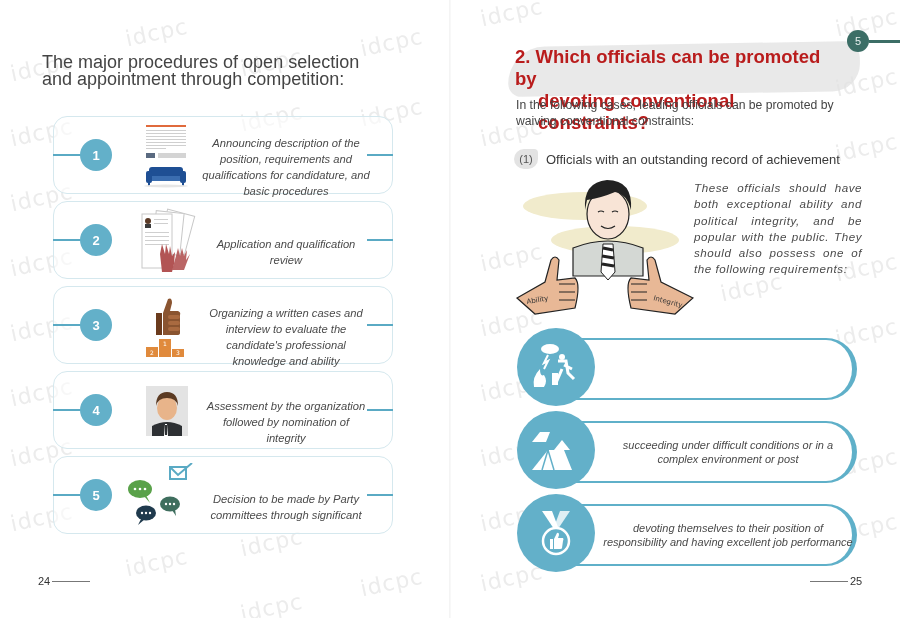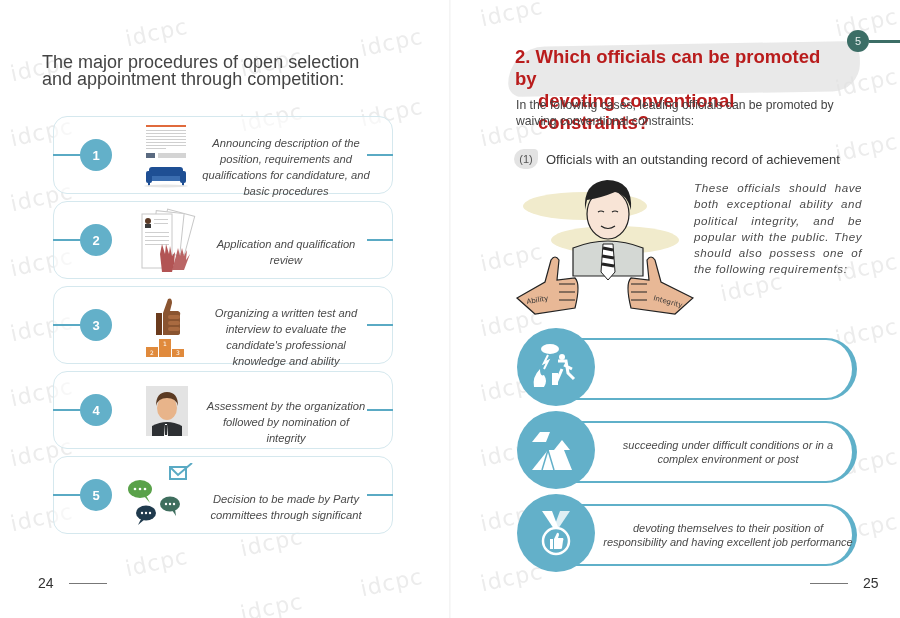--- a/index.html
+++ b/index.html
@@ -15,21 +15,21 @@
 
   .intro { position: absolute; left: 42px; top: 54px; width: 320px; font-size: 18px; line-height: 17px; color: #444; z-index: 2; }
 
   .step { position: absolute; left: 53px; width: 340px; height: 78px; border: 1.5px solid #d5e8ee; border-radius: 14px; background: rgba(255,255,255,0.6); z-index: 2; }
   .step .lead-line { position: absolute; left: -1px; top: 37px; width: 28px; height: 2px; background: #5aaac4; }
   .step .tail-line { position: absolute; right: -1px; top: 37px; width: 26px; height: 2px; background: #5aaac4; }
   .step .num { position: absolute; left: 26px; top: 22px; width: 32px; height: 32px; border-radius: 50%; background: #63b0c9; color: #fff; font-weight: bold; font-size: 13px; display: flex; align-items: center; justify-content: center; }
   .step .icon { position: absolute; left: 78px; top: 6px; width: 66px; height: 66px; }
   .step .text { position: absolute; left: 148px; top: 12px; width: 168px; height: 76px; display: flex; align-items: center; justify-content: center; text-align: center; font-style: italic; font-size: 11.2px; line-height: 16px; color: #4a4a4a; }
 
-  .pagenum { position: absolute; font-size: 14px; color: #333; z-index: 2; display: flex; align-items: center; gap: 15px; }
+  .pagenum { position: absolute; font-size: 11px; color: #333; z-index: 2; display: flex; align-items: center; gap: 2px; }
   .pagenum .rule { display: inline-block; width: 38px; height: 1px; background: #777; }
 
   .chapter-tab { position: absolute; left: 397px; top: 30px; display: flex; align-items: center; z-index: 2; }
   .chapter-tab .circle { width: 22px; height: 22px; border-radius: 50%; background: #3c6e66; color: #e6efee; font-size: 11px; display: flex; align-items: center; justify-content: center; }
   .chapter-tab .bar { width: 32px; height: 3px; background: #3c6e66; }
 
   .title-brush { position: absolute; left: 58px; top: 44px; width: 352px; height: 50px; background: #e2e2e2; border-radius: 40px 18px 30px 14px; transform: rotate(-1deg); opacity: 0.75; z-index: 1; }
   .title { position: absolute; left: 65px; top: 46px; width: 330px; font-size: 18.5px; font-weight: bold; line-height: 22px; color: #b91c1c; z-index: 2; }
   .title .title-line2 { padding-left: 23px; display: block; }
 
@@ -135,21 +135,21 @@
         <rect x="36" y="28" width="12" height="4" rx="2" fill="#a96a40"></rect>
         <rect x="36" y="34" width="12" height="4" rx="2" fill="#a96a40"></rect>
         <rect x="14" y="54" width="12" height="10" fill="#e08a3c"></rect>
         <rect x="27" y="46" width="12" height="18" fill="#e08a3c"></rect>
         <rect x="40" y="56" width="12" height="8" fill="#e08a3c"></rect>
         <text x="20" y="62" font-size="6" fill="#fff" text-anchor="middle" font-family="DejaVu Sans, sans-serif">2</text>
         <text x="33" y="53" font-size="6" fill="#fff" text-anchor="middle" font-family="DejaVu Sans, sans-serif">1</text>
         <text x="46" y="62" font-size="6" fill="#fff" text-anchor="middle" font-family="DejaVu Sans, sans-serif">3</text>
       </svg>
     </div>
-    <div class="text">Organizing a written test and interview to evaluate the candidate's professional knowledge and ability</div>
+    <div class="text">Organizing a written cases and interview to evaluate the candidate's professional knowledge and ability</div>
     <div class="tail-line"></div>
   </div>
 
   <div class="step" style="top:371px">
     <div class="lead-line"></div>
     <div class="num">4</div>
     <div class="icon">
       <svg width="66" height="66" viewBox="0 0 66 66">
         <rect x="14" y="8" width="42" height="50" fill="#e3e3e3"></rect>
         <path d="M20 58 L20 48 Q35 40 50 48 L50 58 Z" fill="#2d3033"></path>

